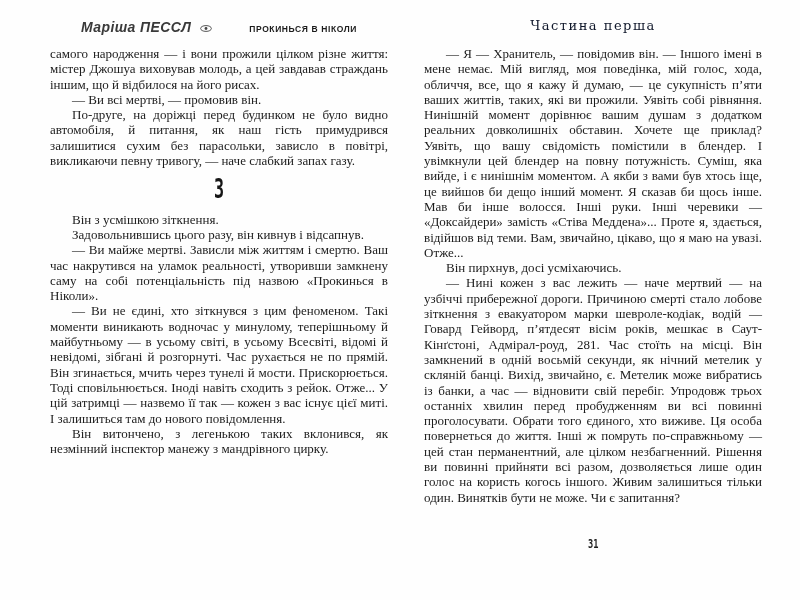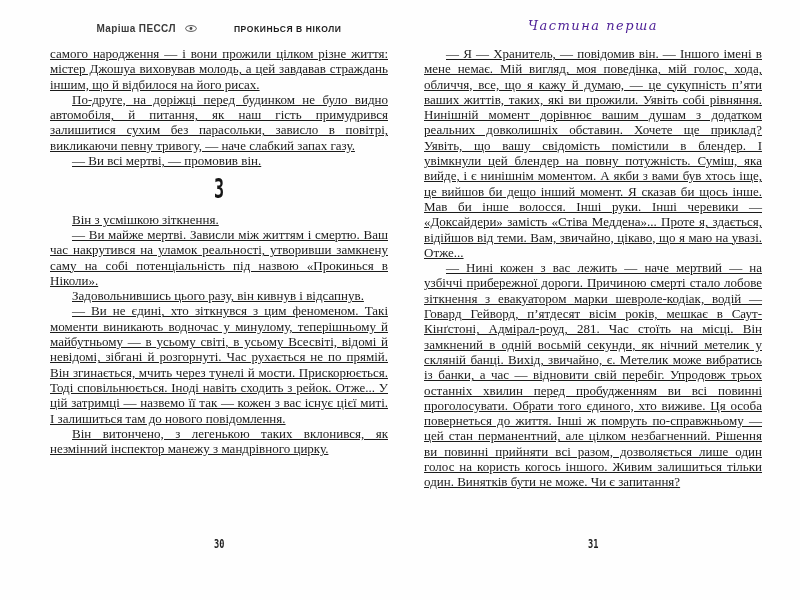--- a/index.html
+++ b/index.html
@@ -26,52 +26,51 @@
 
   .running-header {
     height: 14px;
     text-align: center;
     margin-bottom: 14px;
     white-space: nowrap;
     color: #2a2a2a;
   }
   .running-header .author {
     font-family: "Liberation Sans", sans-serif;
-    font-size: 10px;
+    font-size: 14px;
     font-weight: 600;
     letter-spacing: 0.4px;
     color: #3a3a3a;
+    font-style: italic;
   }
   .running-header .title {
     font-family: "Liberation Sans", sans-serif;
     font-size: 8.5px;
     font-weight: 800;
     letter-spacing: 0.6px;
     color: #1c1c1c;
     padding-left: 28px;
   }
   .running-header .eye {
     display: inline-block;
     vertical-align: middle;
     margin: 0 5px 2px 5px;
   }
   .running-header.script-header {
     font-family: "DejaVu Serif", serif;
-    font-style: italic;
     font-size: 13px;
     letter-spacing: 1.5px;
-    color: #4c1d95;
+    color: #0f172a;
   }
 
   .body-text {
     color: #1b1b1b;
     font-size: 13px;
     line-height: 15.3px;
     text-align: justify;
-    text-decoration: underline;
   }
   .body-text p {
     margin: 0;
     text-indent: 22px;
   }
   .body-text p.no-indent { text-indent: 0; }
 
   .chapter-number {
     text-align: center;
     margin: 13px 0 10px 0;
@@ -112,40 +111,38 @@
       <span class="eye">
         <svg width="12" height="7" viewBox="0 0 12 7" aria-hidden="true">
           <ellipse cx="6" cy="3.5" rx="5.4" ry="2.9" fill="none" stroke="#444" stroke-width="0.9"></ellipse>
           <circle cx="6" cy="3.5" r="1.4" fill="#444"></circle>
         </svg>
       </span>
       <span class="title">ПРОКИНЬСЯ В НІКОЛИ</span>
     </div>
     <div class="body-text">
       <p class="no-indent">самого народження — і вони прожили цілком різне життя: містер Джошуа виховував молодь, а цей завдавав страждань іншим, що й відбилося на його рисах.</p>
+      <p>— Ви всі мертві, — промовив він.</p>
       <p>По-друге, на доріжці перед будинком не було видно автомобіля, й питання, як наш гість примудрився залишитися сухим без парасольки, зависло в повітрі, викликаючи певну тривогу, — наче слабкий запах газу.</p>
-      <p>— Ви всі мертві, — промовив він.</p>
       <div class="chapter-number">
         <span>3</span>
       </div>
       <p>Він з усмішкою зіткнення.</p>
+      <p>Задовольнившись цього разу, він кивнув і відсапнув.</p>
       <p>— Ви майже мертві. Зависли між життям і смертю. Ваш час накрутився на уламок реальності, утворивши замкнену саму на собі потенціальність під назвою «Прокинься в Ніколи».</p>
-      <p>Задовольнившись цього разу, він кивнув і відсапнув.</p>
       <p>— Ви не єдині, хто зіткнувся з цим феноменом. Такі моменти виникають водночас у минулому, теперішньому й майбутньому — в усьому світі, в усьому Всесвіті, відомі й невідомі, зібгані й розгорнуті. Час рухається не по прямій. Він згинається, мчить через тунелі й мости. Прискорюється. Тоді сповільнюється. Іноді навіть сходить з рейок. Отже... У цій затримці — назвемо її так — кожен з вас існує цієї миті. І залишиться там до нового повідомлення.</p>
       <p>Він витончено, з легенькою таких вклонився, як незмінний інспектор манежу з мандрівного цирку.</p>
-    </div>
-    <div class="page-number">
-      <span>30</span>
     </div>
   </div>
 
   <div class="page right">
     <div class="running-header script-header">Частина перша</div>
     <div class="body-text">
       <p>— Я — Хранитель, — повідомив він. — Іншого імені в мене немає. Мій вигляд, моя поведінка, мій голос, хода, обличчя, все, що я кажу й думаю, — це сукупність п’яти ваших життів, таких, які ви прожили. Уявіть собі рівняння. Нинішній момент дорівнює вашим душам з додатком реальних довколишніх обставин. Хочете ще приклад? Уявіть, що вашу свідомість помістили в блендер. І увімкнули цей блендер на повну потужність. Суміш, яка вийде, і є нинішнім моментом. А якби з вами був хтось іще, це вийшов би дещо інший момент. Я сказав би щось інше. Мав би інше волосся. Інші руки. Інші черевики — «Доксайдери» замість «Стіва Меддена»... Проте я, здається, відійшов від теми. Вам, звичайно, цікаво, що я маю на увазі. Отже...</p>
+      <p>Він пирхнув, досі усміхаючись.</p>
       <p>— Нині кожен з вас лежить — наче мертвий — на узбіччі прибережної дороги. Причиною смерті стало лобове зіткнення з евакуатором марки шевроле-кодіак, водій — Говард Гейворд, п’ятдесят вісім років, мешкає в Саут-Кінґстоні, Адмірал-роуд, 281. Час стоїть на місці. Він замкнений в одній восьмій секунди, як нічний метелик у скляній банці. Вихід, звичайно, є. Метелик може вибратись із банки, а час — відновити свій перебіг. Упродовж трьох останніх хвилин перед пробудженням ви всі повинні проголосувати. Обрати того єдиного, хто виживе. Ця особа повернеться до життя. Інші ж помруть по-справжньому — цей стан перманентний, але цілком незбагненний. Рішення ви повинні прийняти всі разом, дозволяється лише один голос на користь когось іншого. Живим залишиться тільки один. Винятків бути не може. Чи є запитання?</p>
     </div>
     <div class="page-number">
       <span>31</span>
     </div>
   </div>
 
 </div>
 
 </body></html>

